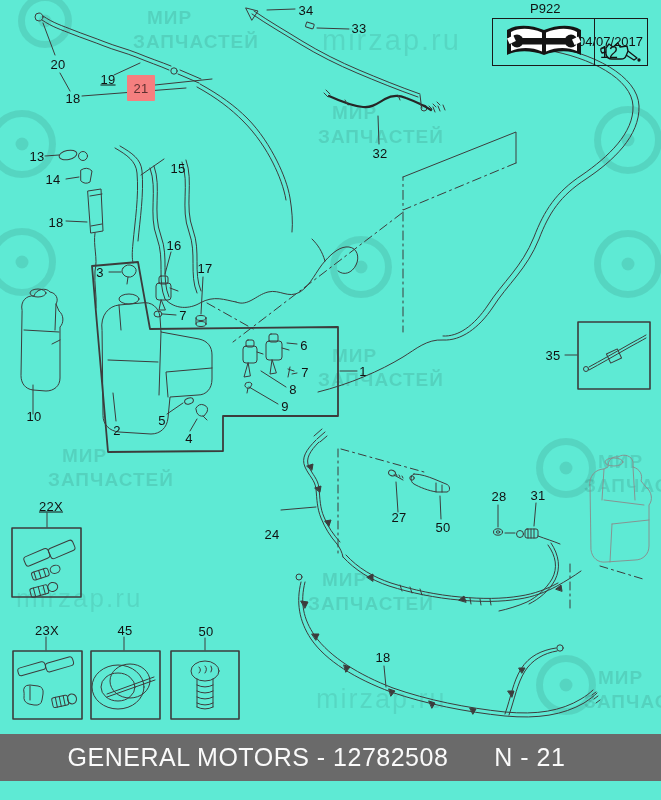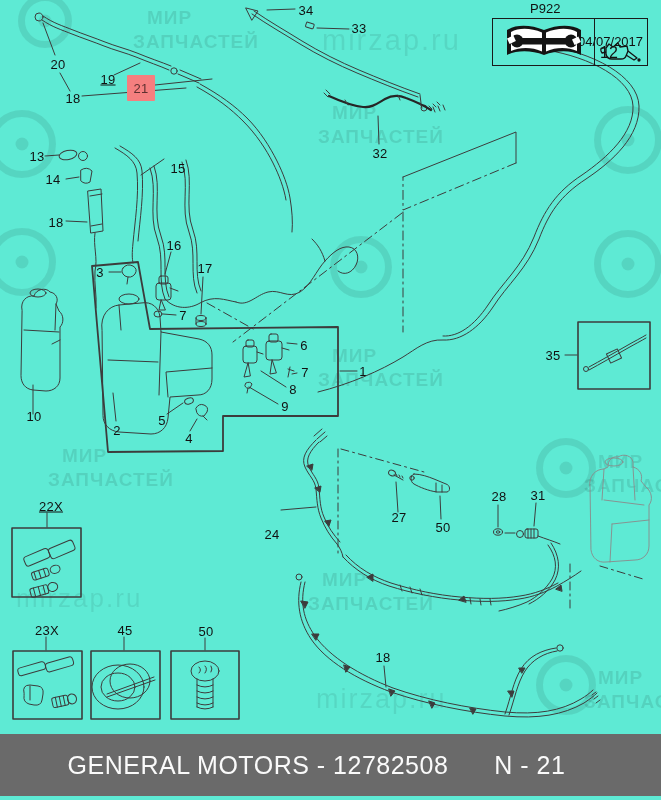--- a/index.html
+++ b/index.html
@@ -22,21 +22,21 @@
       border-radius:1px;}
   
   .hdr-code{position:absolute;font-size:13px;color:#111;}
   .legend{position:absolute;left:492px;top:18px;width:154px;height:46px;
       border:1.6px solid #1a1a1a;display:flex;}
   .legend .cell-l{width:101px;height:100%;border-right:1.6px solid #1a1a1a;
       display:flex;align-items:center;justify-content:center;}
   .legend .cell-r{flex:1;position:relative;}
   .legend .num{position:absolute;left:5px;top:1px;font-size:16px;color:#111;margin-top:24px;}
   
-  .footer{position:absolute;left:0;top:734px;width:661px;height:62px;
+  .footer{position:absolute;left:0;top:734px;width:661px;height:47px;
       display:flex;align-items:center;justify-content:center;gap:46px;
       transform:none;}
   .footer span{font-size:25px;letter-spacing:0.5px;}
   .footer .inner{display:flex;gap:46px;transform:translateX(-14px);}
 </style>
 </head>
 <body>
 
 <div class="canvas">
 

